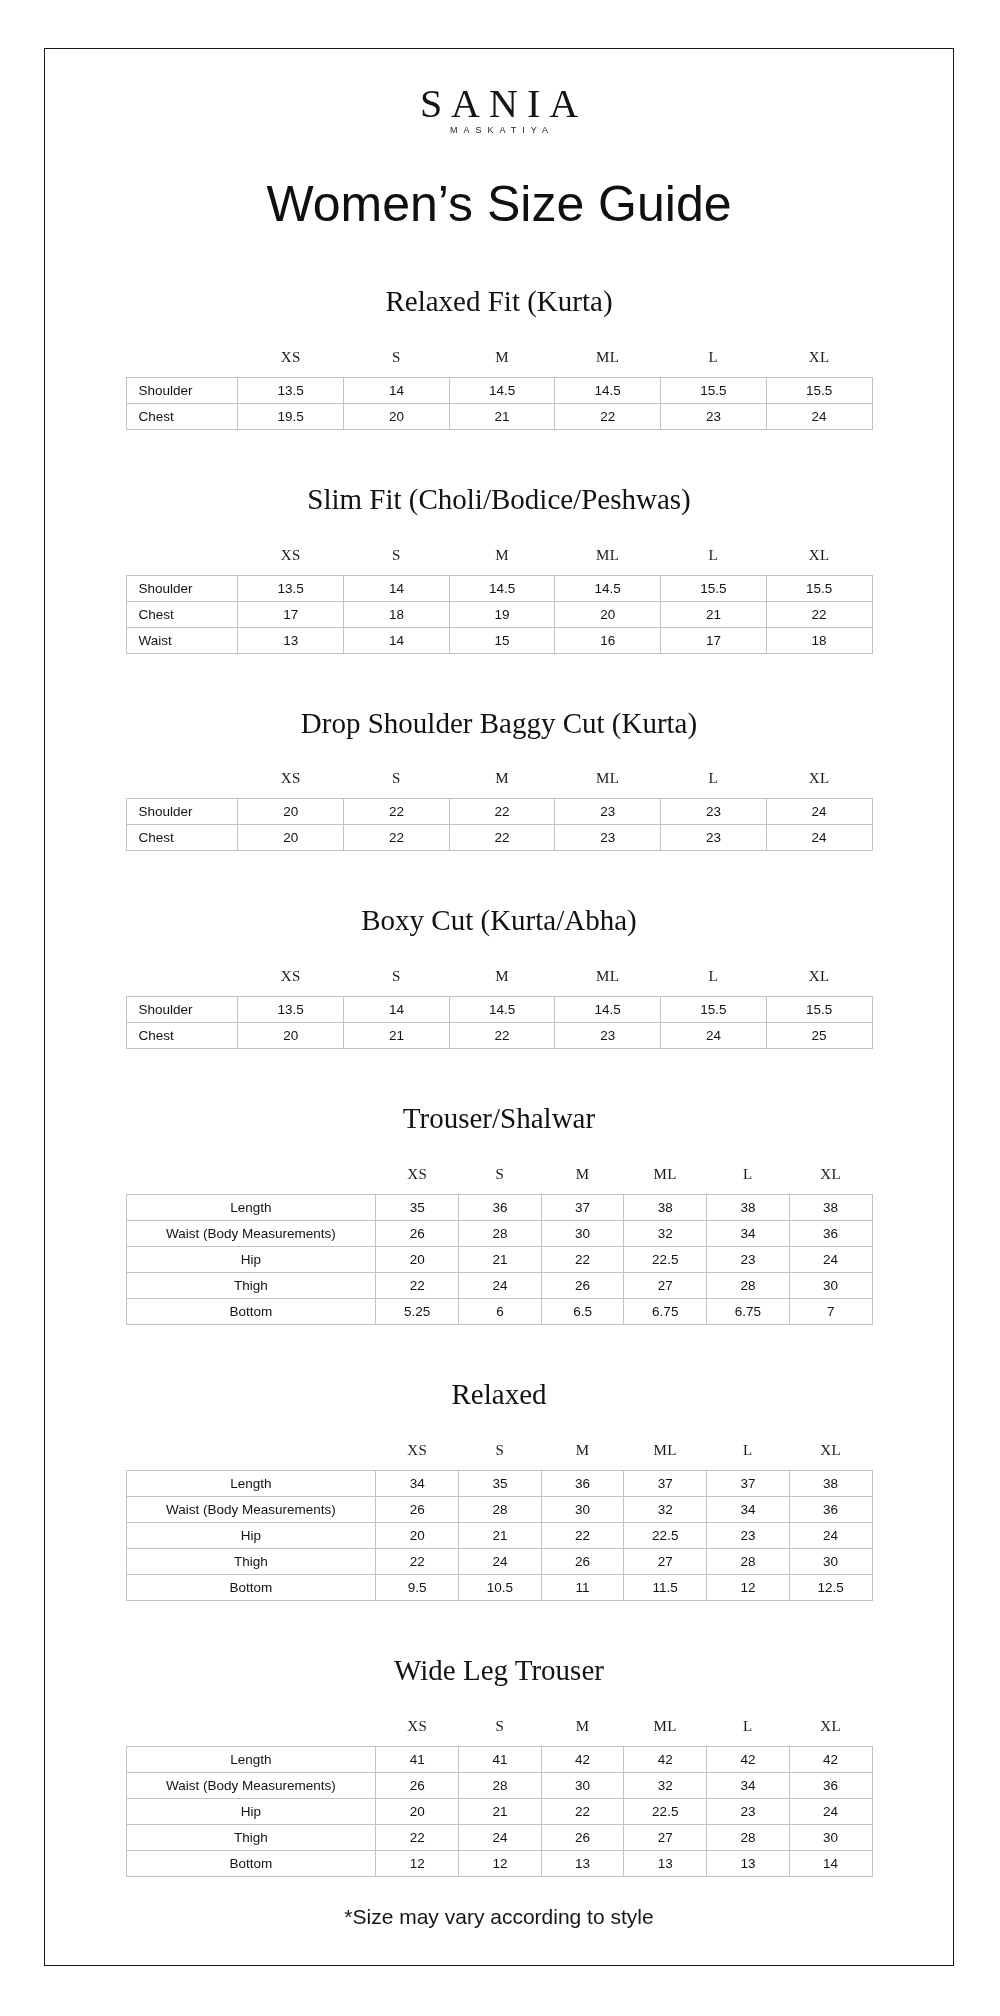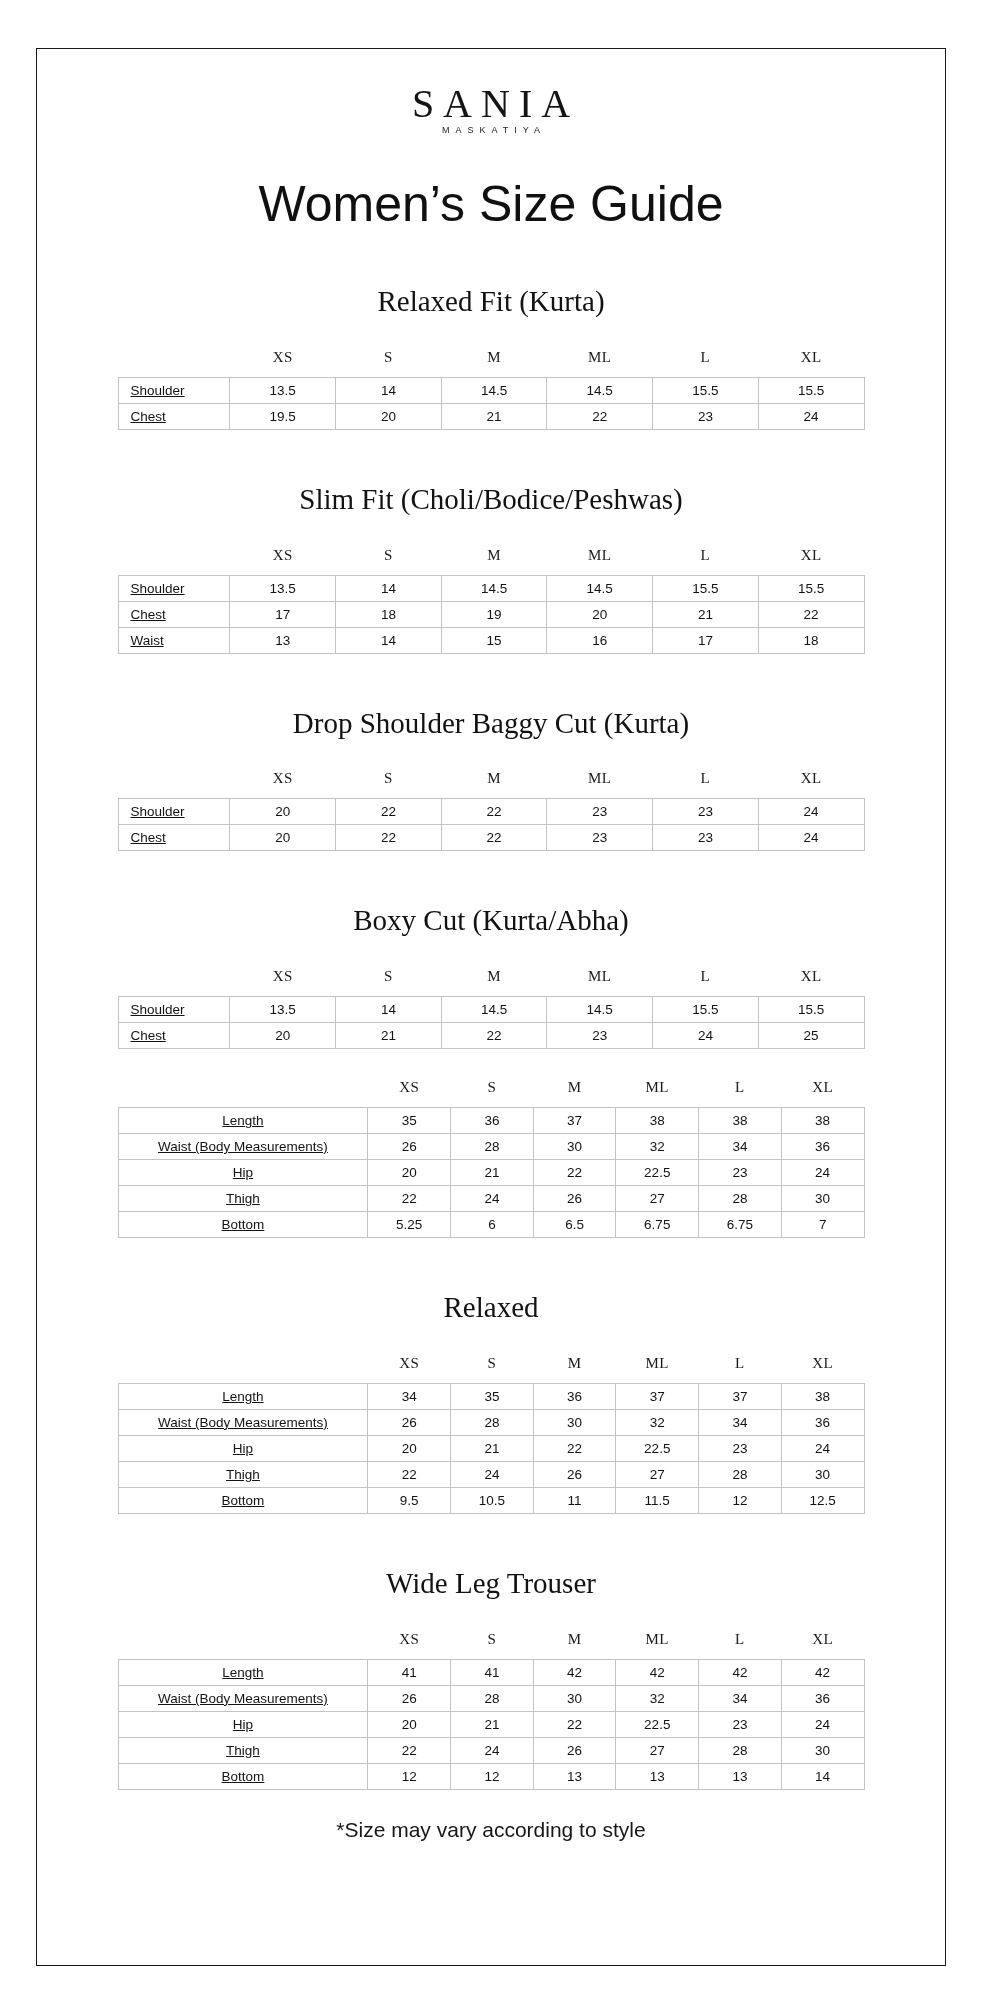--- a/index.html
+++ b/index.html
@@ -7,21 +7,21 @@
   body {
     width: 1000px;
     height: 2016px;
     background: #ffffff;
     color: #121212;
     font-family: "Liberation Sans", sans-serif;
     position: relative;
   }
   .frame {
     position: absolute;
-    left: 36px;
+    left: 44px;
     top: 48px;
     width: 910px;
     height: 1918px;
     border: 1.5px solid #181818;
     background: #ffffff;
     overflow: hidden;
   }
   .logo {
     text-align: center;
     margin-top: 34px;
@@ -91,21 +91,20 @@
     font-weight: 400;
     text-align: center;
     padding: 5px 2px;
     color: #131313;
     background: #fff;
   }
   table.size-table tbody th {
     text-align: left;
     padding-left: 12px;
     font-weight: 400;
-    text-decoration: underline;
   }
   table.size-table.wide-label tbody th {
     text-align: center;
     padding-left: 2px;
   }
   .footnote {
     text-align: center;
     font-family: "Liberation Sans", sans-serif;
     font-size: 21px;
     color: #161616;
@@ -312,20 +311,21 @@
               <td>22</td>
               <td>23</td>
               <td>24</td>
               <td>25</td>
             </tr>
           </tbody>
         </table>
   </div>
 
   <div class="section">
+    <h2 class="section-title">Trouser/Shalwar</h2>
     <table class="size-table wide-label">
           <colgroup>
             <col class="col-label">
             <col class="col-size">
             <col class="col-size">
             <col class="col-size">
             <col class="col-size">
             <col class="col-size">
             <col class="col-size">
           </colgroup>

